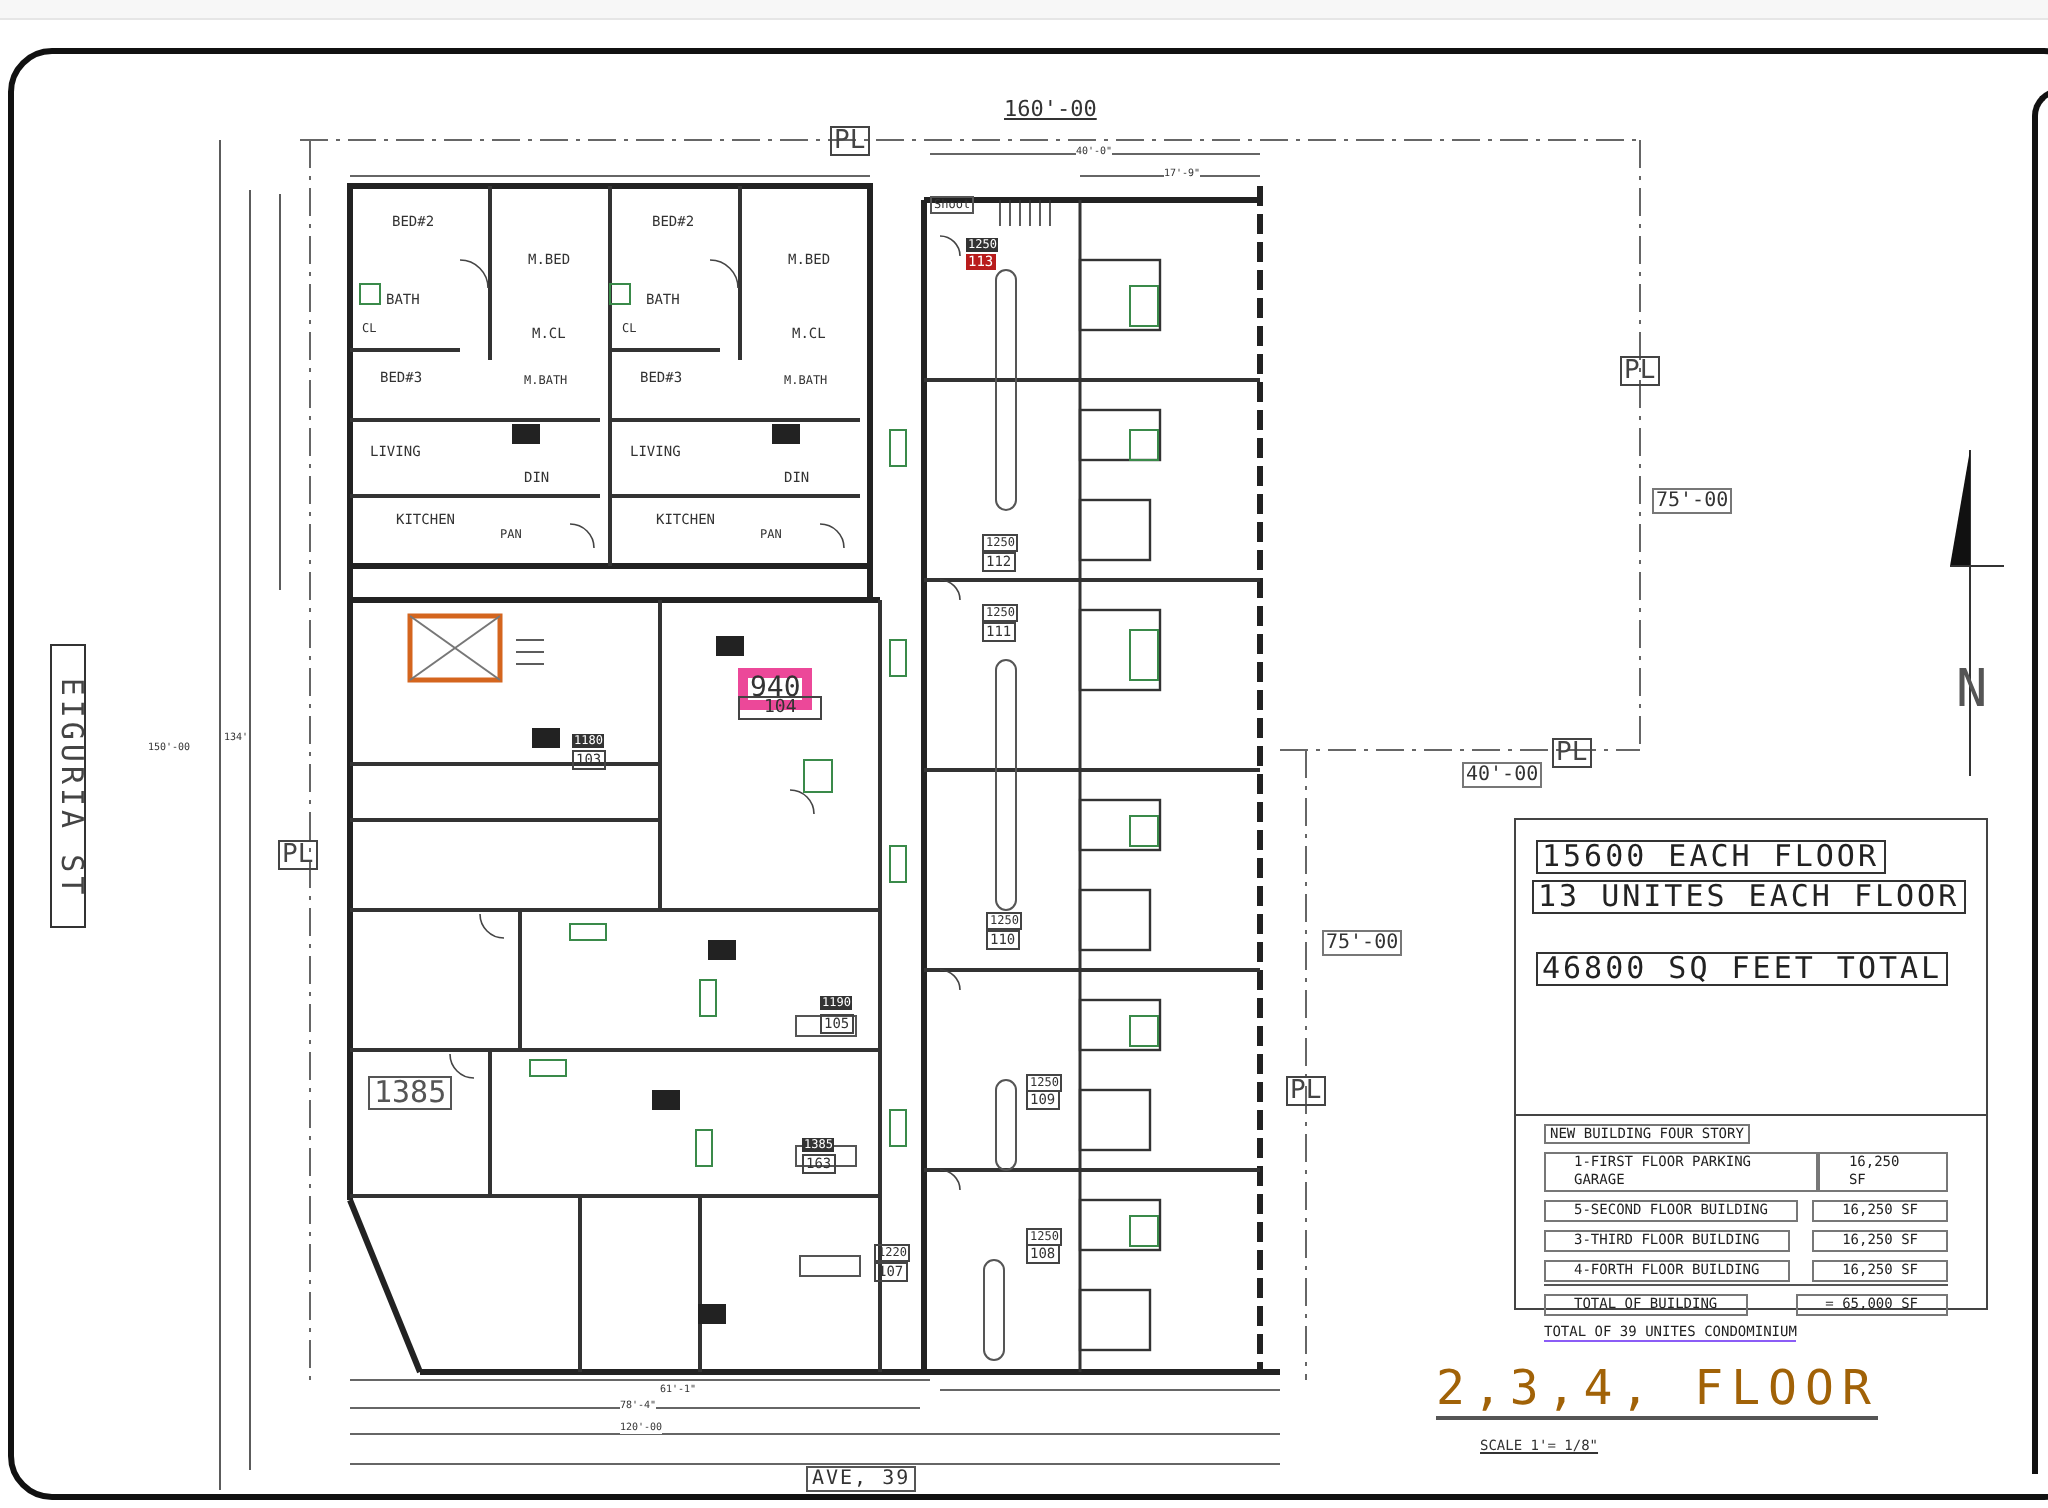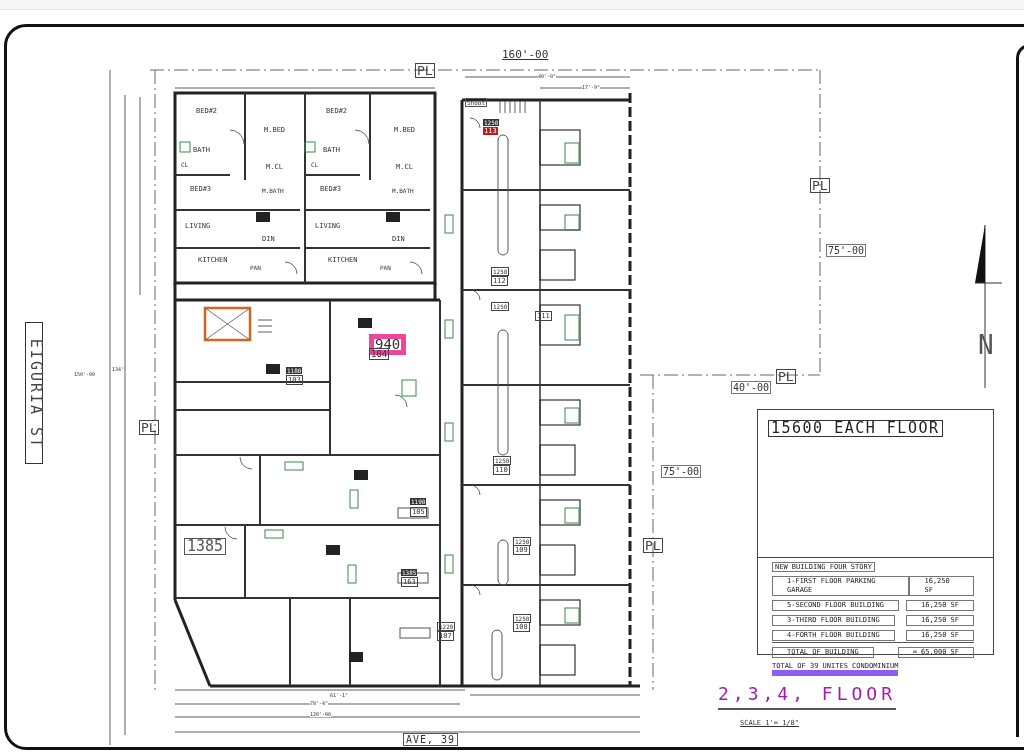--- a/index.html
+++ b/index.html
@@ -8,21 +8,21 @@
   .sheet{position:absolute;left:4px;top:24px;width:1040px;height:726px;border:3px solid #111;border-radius:22px;box-sizing:border-box;}
   .rsheet{position:absolute;left:1016px;top:44px;width:30px;height:690px;border-left:3px solid #111;border-top:3px solid #111;border-radius:14px 0 0 0;}
   svg{position:absolute;left:0;top:0;}
   .tbox{position:absolute;font-family:"DejaVu Sans Mono","Liberation Mono",monospace;color:#333;white-space:nowrap;}
   .summary{position:absolute;left:757px;top:409px;width:237px;height:246px;border:1px solid #444;box-sizing:border-box;}
   .summary .top{height:147px;border-bottom:1px solid #444;position:relative;}
   .summary .big{position:absolute;left:10px;font-size:15px;letter-spacing:1.5px;border:1px solid #333;padding:0 2px;line-height:15px;}
   .summary .rows{padding:5px 0 0 14px;font-size:7px;}
   .summary .row{display:flex;justify-content:space-between;width:202px;margin-bottom:4px;line-height:9px;}
   .summary .row span{border:1px solid #777;padding:0 14px;}
-  .title{position:absolute;left:718px;top:680px;font-size:18px;letter-spacing:4px;color:#a21caf;border-bottom:2px solid #555;line-height:28px;}
+  .title{position:absolute;left:718px;top:680px;font-size:24px;letter-spacing:4px;color:#a16207;border-bottom:2px solid #555;line-height:28px;}
   .scale{position:absolute;left:740px;top:719px;font-size:7px;color:#333;text-decoration:underline;}
   .street{position:absolute;left:25px;top:322px;width:16px;height:140px;border:1px solid #333;}
   .street span{position:absolute;left:-55px;top:62px;transform:rotate(90deg);font-size:15px;letter-spacing:2px;width:130px;text-align:center;color:#444;}
   .label{position:absolute;font-size:13px;color:#444;}
 </style>
 </head>
 <body>
 
 <div class="topbar"></div>
 <div class="sheet"></div>
@@ -228,47 +228,49 @@
 <div class="tbox" style="left:311px;top:161px;font-size:6px;">CL</div>
 <div class="tbox" style="left:396px;top:163px;font-size:7px;">M.CL</div>
 <div class="tbox" style="left:320px;top:185px;font-size:7px;">BED#3</div>
 <div class="tbox" style="left:392px;top:187px;font-size:6px;">M.BATH</div>
 <div class="tbox" style="left:315px;top:222px;font-size:7px;">LIVING</div>
 <div class="tbox" style="left:392px;top:235px;font-size:7px;">DIN</div>
 <div class="tbox" style="left:328px;top:256px;font-size:7px;">KITCHEN</div>
 <div class="tbox" style="left:380px;top:264px;font-size:6px;">PAN</div>
 
 <div class="tbox" style="left:369px;top:334px;font-size:14px;border:5px solid #ec4899;line-height:11px;padding:0 1px;">940</div>
-<div class="tbox" style="left:369px;top:348px;font-size:9px;border:1px solid #444;line-height:10px;padding:0 1px;">104</div>
+<div class="tbox" style="left:369px;top:348px;font-size:9px;border:1px solid #444;line-height:10px;padding:0 12px;">104</div>
 <div class="tbox" style="left:286px;top:367px;font-size:6px;background:#333;color:#fff;padding:0 1px;">1180</div>
 <div class="tbox" style="left:286px;top:375px;font-size:7px;border:1px solid #444;padding:0 1px;">103</div>
 <div class="tbox" style="left:410px;top:498px;font-size:6px;background:#333;color:#fff;padding:0 1px;">1190</div>
 <div class="tbox" style="left:410px;top:507px;font-size:7px;border:1px solid #444;padding:0 1px;">105</div>
 <div class="tbox" style="left:184px;top:538px;font-size:15px;border:1px solid #555;line-height:15px;padding:0 2px;color:#555;">1385</div>
 <div class="tbox" style="left:401px;top:569px;font-size:6px;background:#333;color:#fff;padding:0 1px;">1385</div>
 <div class="tbox" style="left:401px;top:577px;font-size:7px;border:1px solid #444;padding:0 1px;">163</div>
 <div class="tbox" style="left:437px;top:622px;font-size:6px;border:1px solid #444;padding:0 1px;">1220</div>
 <div class="tbox" style="left:437px;top:631px;font-size:7px;border:1px solid #444;padding:0 1px;text-align:right;">107</div>
 <div class="tbox" style="left:483px;top:119px;font-size:6px;background:#333;color:#fff;padding:0 1px;">1250</div>
 <div class="tbox" style="left:483px;top:127px;font-size:7px;background:#b91c1c;color:#fff;padding:0 1px;">113</div>
 <div class="tbox" style="left:491px;top:267px;font-size:6px;border:1px solid #444;padding:0 1px;">1250</div>
 <div class="tbox" style="left:491px;top:276px;font-size:7px;border:1px solid #444;padding:0 1px;">112</div>
 <div class="tbox" style="left:491px;top:302px;font-size:6px;border:1px solid #444;padding:0 1px;">1250</div>
-<div class="tbox" style="left:491px;top:311px;font-size:7px;border:1px solid #444;padding:0 1px;margin-left:44px;">111</div>
+<div class="tbox" style="left:491px;top:311px;font-size:7px;border:1px solid #444;padding:0 1px;">111</div>
 <div class="tbox" style="left:493px;top:456px;font-size:6px;border:1px solid #444;padding:0 1px;">1250</div>
 <div class="tbox" style="left:493px;top:465px;font-size:7px;border:1px solid #444;padding:0 1px;">110</div>
 <div class="tbox" style="left:513px;top:537px;font-size:6px;border:1px solid #444;padding:0 1px;">1250</div>
 <div class="tbox" style="left:513px;top:545px;font-size:7px;border:1px solid #444;padding:0 1px;">109</div>
 <div class="tbox" style="left:513px;top:614px;font-size:6px;border:1px solid #444;padding:0 1px;">1250</div>
 <div class="tbox" style="left:513px;top:622px;font-size:7px;border:1px solid #444;padding:0 1px;">108</div>
 <div class="tbox" style="left:465px;top:98px;font-size:6px;border:1px solid #555;padding:0 1px;">Shoot</div>
 
 <div class="summary">
   <div class="top">
     <div class="big" style="top:10px;">15600 EACH FLOOR</div>
+    <div class="big" style="top:30px;left:8px;">13 UNITES EACH FLOOR</div>
+    <div class="big" style="top:66px;">46800 SQ FEET TOTAL</div>
   </div>
   <div class="rows">
     <div style="margin-bottom:4px;line-height:9px;"><span style="border:1px solid #777;padding:0 2px;">NEW BUILDING FOUR STORY</span></div>
     <div class="row">
         <span>1-FIRST FLOOR PARKING GARAGE</span>
         <span>16,250 SF</span>
       </div>
     <div class="row">
         <span>5-SECOND FLOOR BUILDING</span>
         <span>16,250 SF</span>
@@ -278,18 +280,18 @@
         <span>16,250 SF</span>
       </div>
     <div class="row" style="border-bottom:1px solid #555;padding-bottom:1px;">
         <span>4-FORTH FLOOR BUILDING</span>
         <span>16,250 SF</span>
       </div>
     <div class="row">
         <span>TOTAL OF  BUILDING</span>
         <span>= 65,000 SF</span>
       </div>
-    <div style="line-height:9px;"><span style="border-bottom:6px solid #8b5cf6;">TOTAL OF 39 UNITES CONDOMINIUM</span></div>
+    <div style="line-height:9px;"><span style="border-bottom:1px solid #8b5cf6;">TOTAL OF 39 UNITES CONDOMINIUM</span></div>
   </div>
 </div>
 
 <div class="title">2,3,4, FLOOR</div>
 <div class="scale">SCALE  1'= 1/8"</div>
 
 </body></html>

